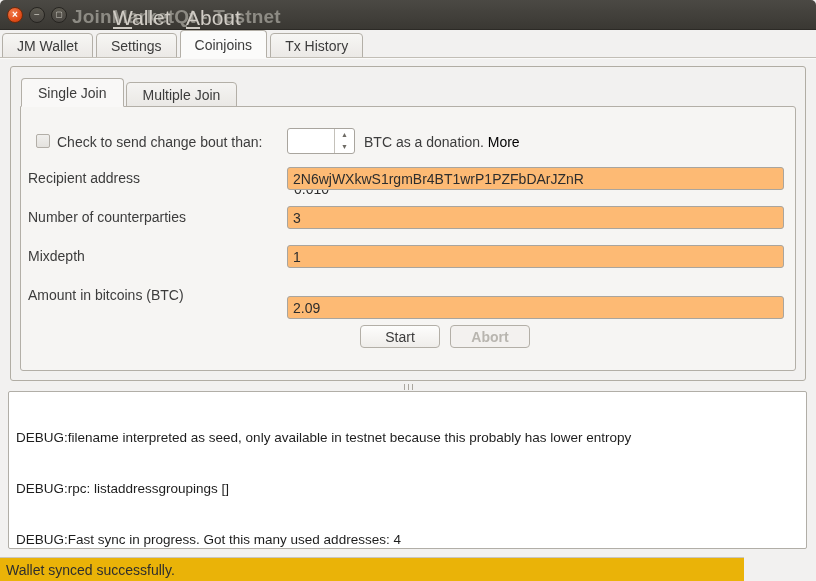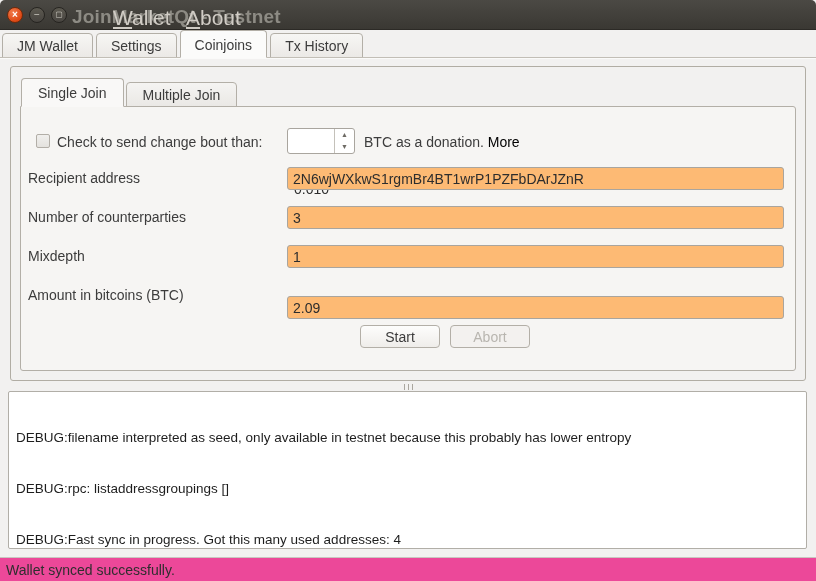--- a/index.html
+++ b/index.html
@@ -105,36 +105,36 @@
     font-family:"Liberation Sans",sans-serif; font-size:14px; padding:0 5px; color:#2d2d2d; outline:none;
   }
   
   .btn {
     position:absolute; top:325px; width:80px; height:23px; z-index:4;
     background:linear-gradient(#fdfdfc,#efedea);
     border:1px solid #b3afa7; border-radius:4px;
     font-family:"Liberation Sans",sans-serif; font-size:14px; color:#3c3c3c;
   }
   .btn.start { left:360px; }
-  .btn.abort { left:450px; background:#f3f1ef; color:#b8b5af; }
+  .btn.abort { left:450px; background:#f3f1ef; color:#b8b5af;font-weight:bold; }
   
   .splitter { position:absolute; left:0; top:383px; width:816px; height:7px; z-index:1; display:flex; justify-content:center; align-items:center; gap:3px; }
   .splitter i { display:block; width:1px; height:6px; background:#aaa69f; }
   
   .logbox {
     position:absolute; left:8px; top:391px; width:799px; height:158px;
     background:#fff; border:1px solid #b1aea7; border-radius:2px;
     padding:3px 7px; font-size:13.5px; line-height:17px; color:#1e1e1e;
     overflow:hidden; white-space:pre; z-index:2;
   }
   .logline { white-space:nowrap; }
   
   .statusbar {
-    position:absolute; left:0; top:557px; width:816px; height:24px;
-    border-top:1px solid #c9c6c0; background:#ec4899;
+    position:absolute; left:0; top:557px; width:744px; height:24px;
+    border-top:1px solid #c9c6c0; background:#eab308;
   }
   .status-text { position:absolute; left:6px; top:4px; font-size:14px; color:#2e2e2e; }
 </style>
 </head>
 <body>
 
 <div class="window">
 
   <div class="titlebar">
     <div class="winbtn close">×</div>

